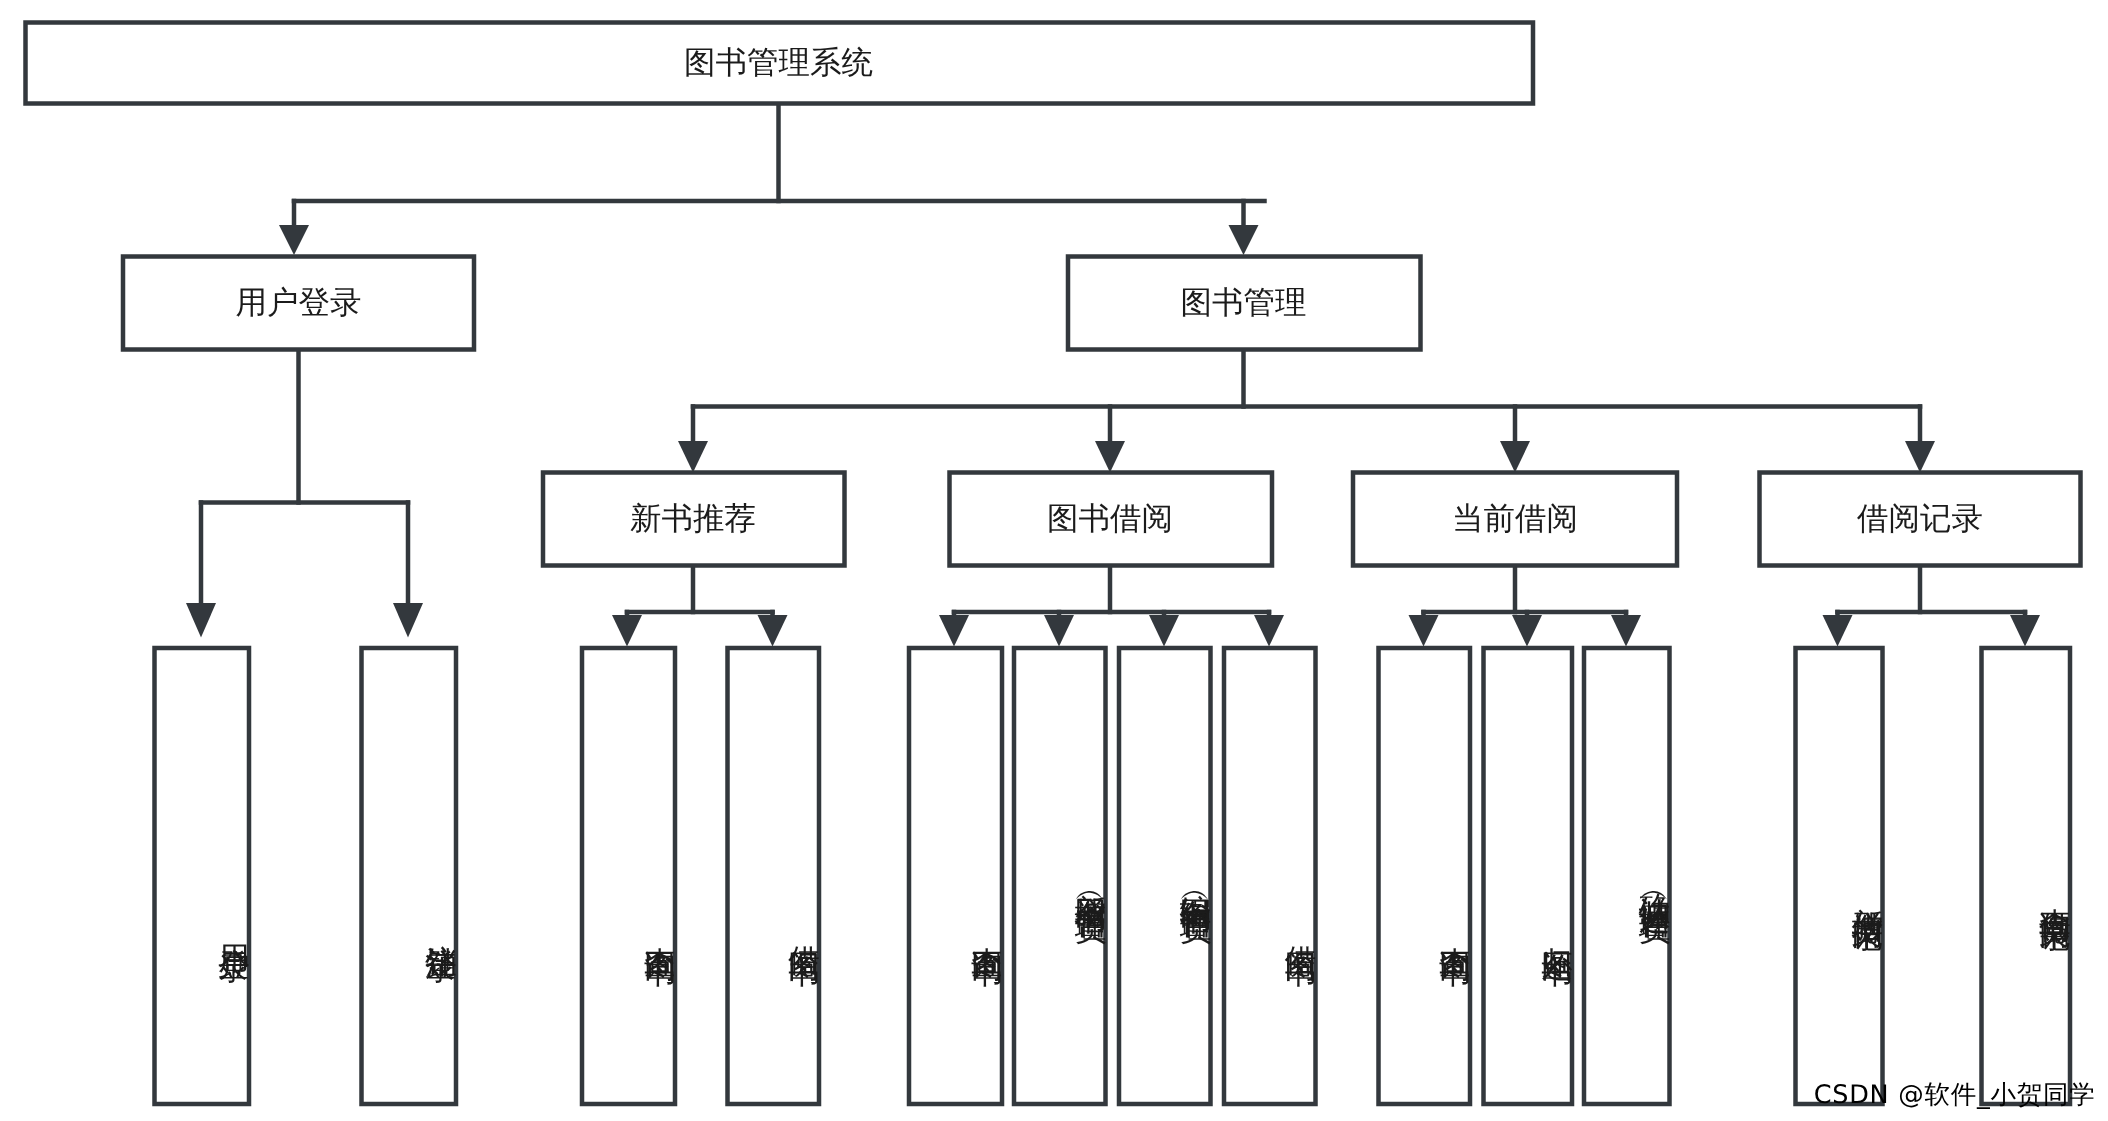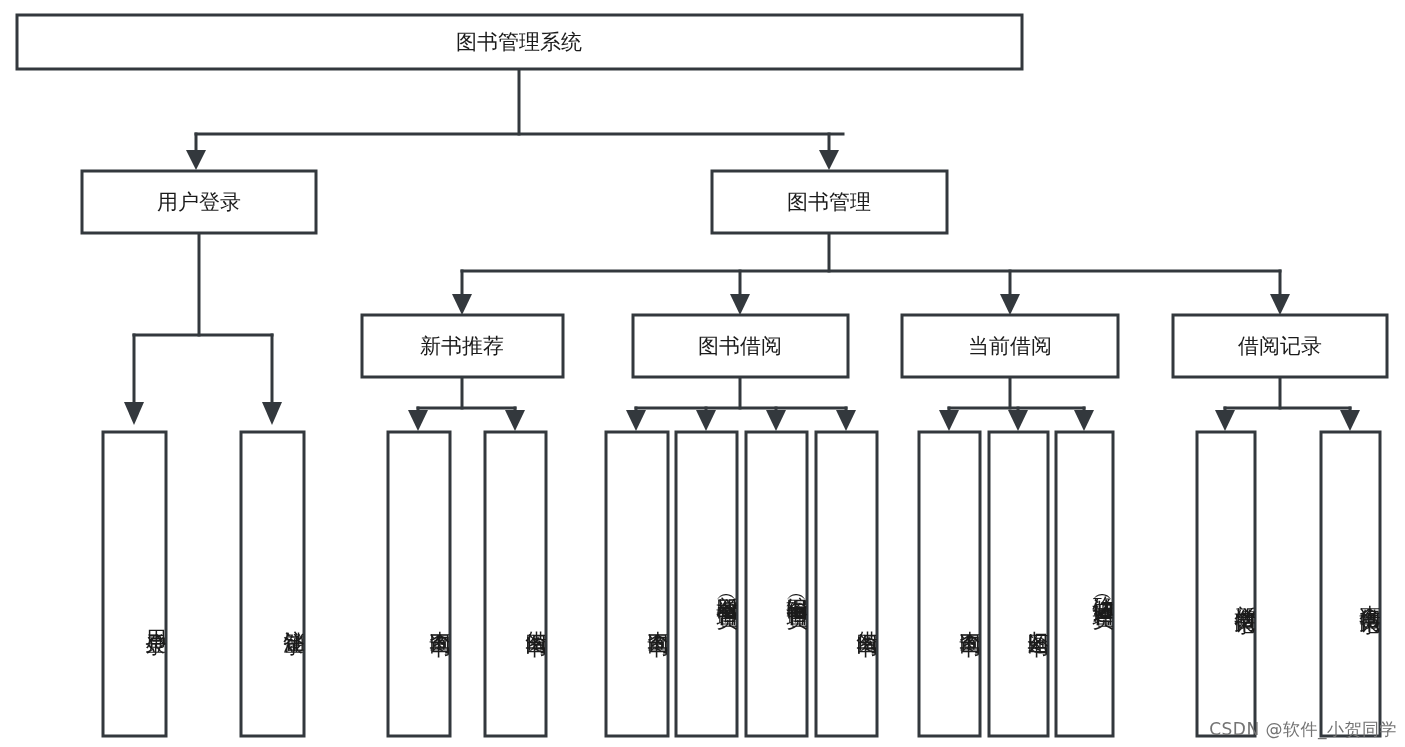--- a/index.html
+++ b/index.html
@@ -71,21 +71,21 @@
     width: 1405px;
     height: 747px;
     pointer-events: none;
   }
   #watermark {
     position: absolute;
     right: 8px;
     bottom: 6px;
     font-family: "DejaVu Sans", "Liberation Sans", sans-serif;
     font-size: 17px;
-    color: #737373;
+    color: #000000;
     letter-spacing: 0.5px;
     white-space: nowrap;
     user-select: none;
   }
 </style>
 </head>
 <body>
 
 <div id="diagram-root">
 

